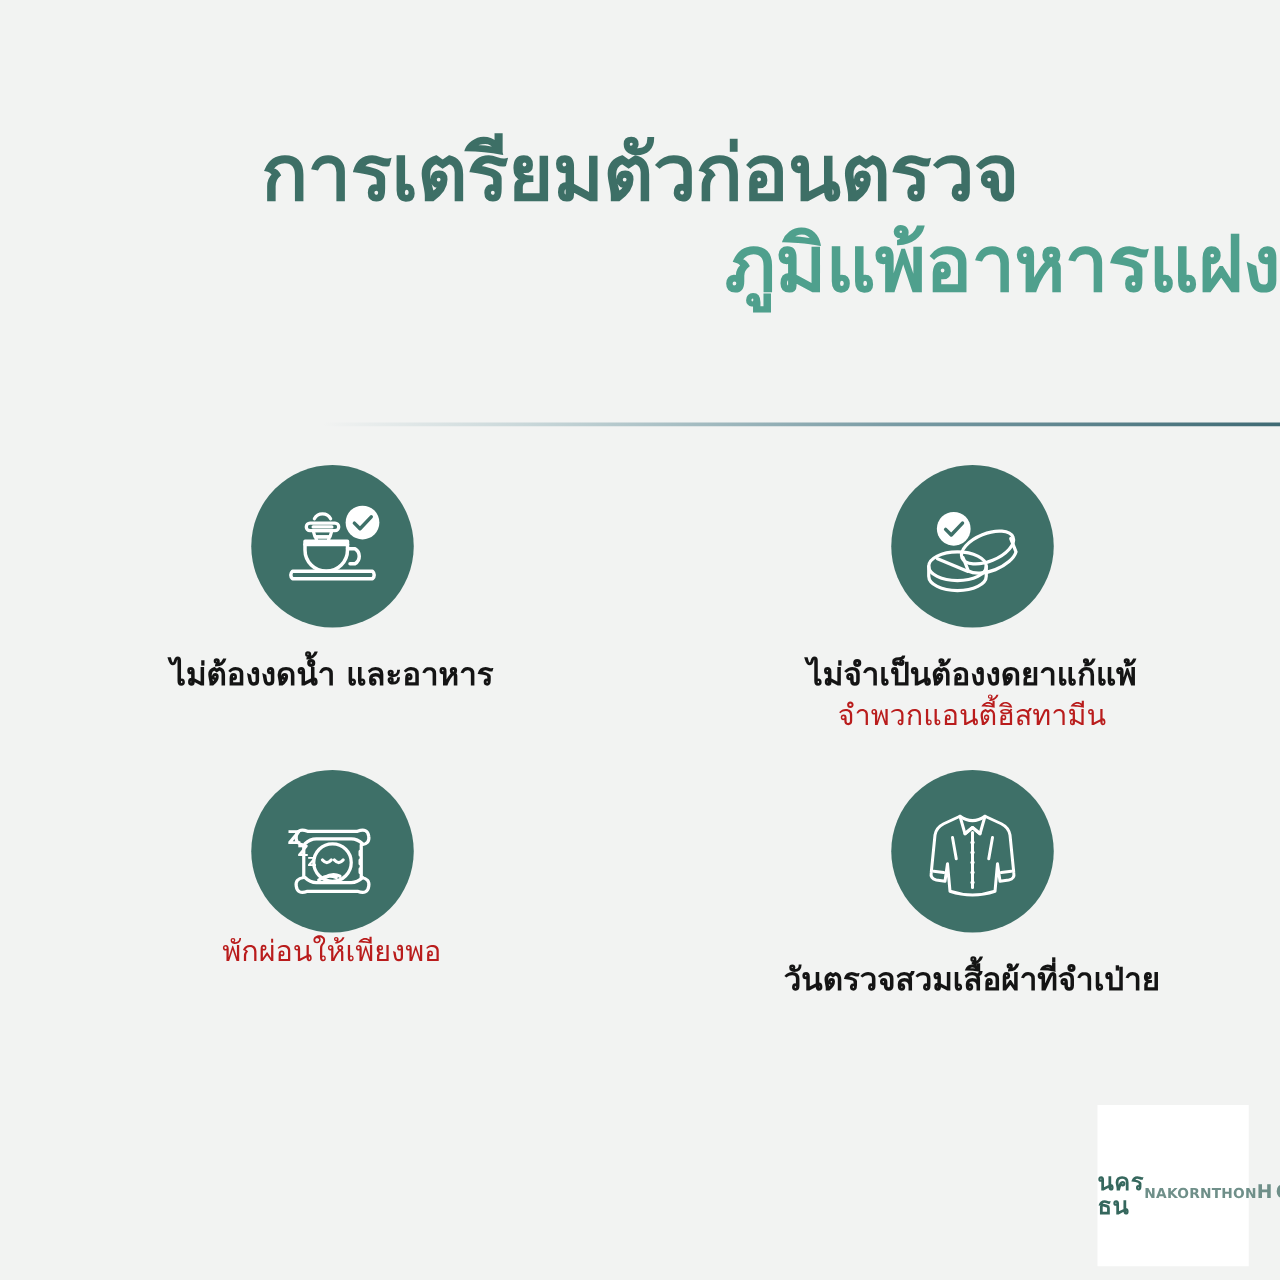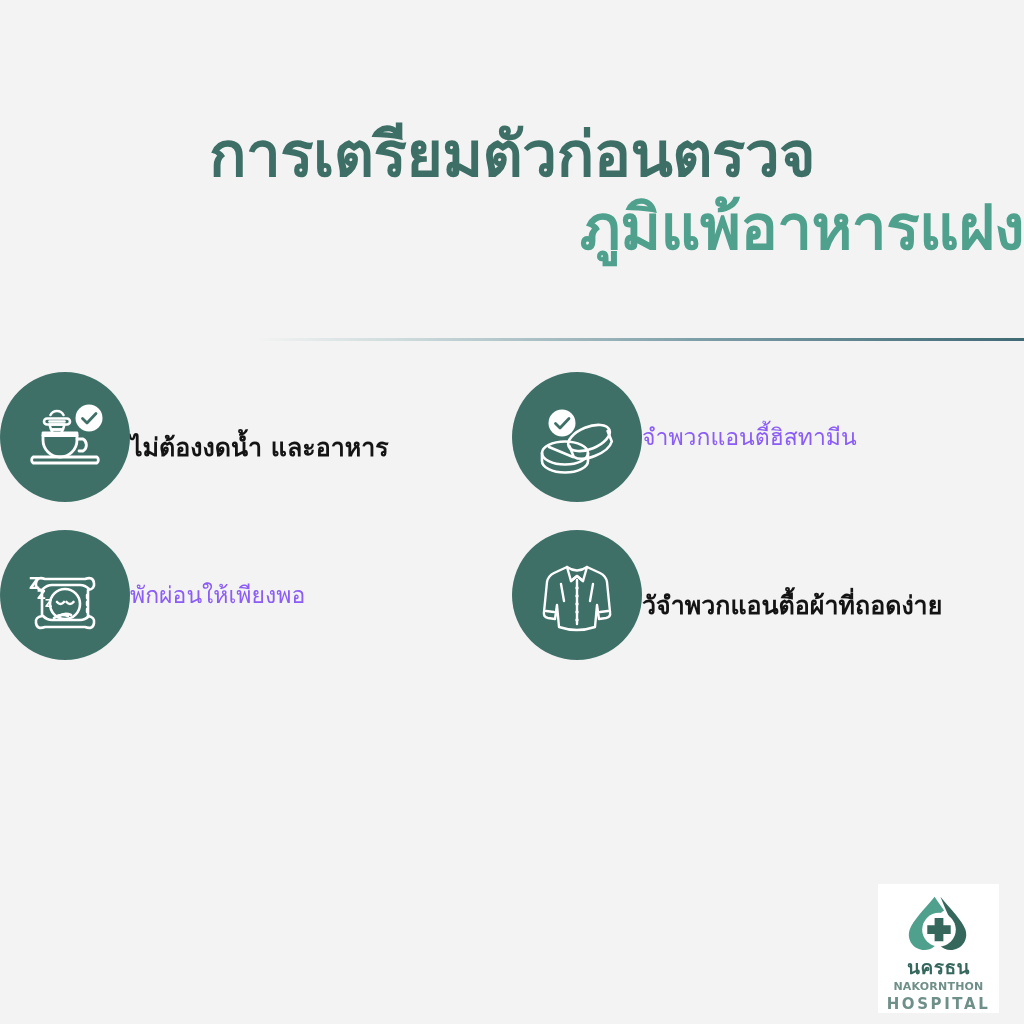--- a/index.html
+++ b/index.html
@@ -20,21 +20,20 @@
     background: #f2f3f2;
   }
 
   
   .title-block {
     position: absolute;
     top: 104px;
     left: 0;
     width: 1024px;
     text-align: center;
-    margin-top: 16px;
   }
   .title-line1 {
     font-size: 62px;
     font-weight: 700;
     color: #3d6f66;
     line-height: 1.12;
     letter-spacing: -0.5px;
     white-space: nowrap;
   }
   .title-line2 {
@@ -66,22 +65,23 @@
     width: 1024px;
   }
   .row {
     display: flex;
     width: 1024px;
   }
   .row-2 { margin-top: 0px; }
   .cell {
     width: 512px;
     display: flex;
-    flex-direction: row;
+    flex-direction: column;
     align-items: center;
+    margin-left: 19px;
   }
   .icon-circle {
     width: 130px;
     height: 130px;
     border-radius: 50%;
     background: #3e7068;
     display: flex;
     align-items: center;
     justify-content: center;
     position: relative;
@@ -92,40 +92,40 @@
     font-weight: 700;
     color: #141414;
     text-align: center;
     line-height: 1.3;
     white-space: nowrap;
   }
   .cap-sub {
     margin-top: 2px;
     font-size: 23px;
     font-weight: 400;
-    color: #8b5cf6;
+    color: #b91c1c;
     text-align: center;
     line-height: 1.3;
     white-space: nowrap;
   }
   .cap-sub:empty { display: none; }
 
   .row-1 .cell { padding-bottom: 0; }
   .spacer-row { height: 28px; }
 
   
   .logo-box {
     position: absolute;
     left: 878px;
     top: 884px;
     width: 121px;
     height: 129px;
     background: #ffffff;
     display: flex;
-    flex-direction: column;
+    flex-direction: row;
     align-items: center;
     justify-content: flex-start;
     padding-top: 9px;
     box-sizing: border-box;
   }
   .logo-mark { width: 74px; height: 60px; }
   .logo-thai {
     margin-top: 5px;
     font-size: 19px;
     font-weight: 700;
@@ -206,20 +206,21 @@
 
               <ellipse cx="34" cy="62" rx="23" ry="11.5"></ellipse>
               <path d="M11 62 v8 a23 11.5 0 0 0 46 0 v-8"></path>
               <path d="M18 56 l24 10"></path>
             </g>
 
             <circle cx="31" cy="32" r="13.5" fill="#ffffff"></circle>
             <path d="M24.5 32.5 l4.5 4.5 l9 -9.5" stroke="#3e7068" stroke-width="2.8" fill="none" stroke-linecap="round" stroke-linejoin="round"></path>
           </svg>
         </div>
+        <div class="cap-main">ไม่จำเป็นต้องงดยาแก้แพ้</div>
         <div class="cap-sub">จำพวกแอนตี้ฮิสทามีน</div>
       </div>
 
     </div>
 
     <div class="spacer-row"></div>
 
     <div class="row row-2">
 
       <div class="cell">
@@ -269,21 +270,21 @@
 
             <g fill="#ffffff">
               <circle cx="46" cy="39" r="1.7"></circle>
               <circle cx="46" cy="47" r="1.7"></circle>
               <circle cx="46" cy="55" r="1.7"></circle>
               <circle cx="46" cy="63" r="1.7"></circle>
               <circle cx="46" cy="71" r="1.7"></circle>
             </g>
           </svg>
         </div>
-        <div class="cap-main">วัจำพวกแอนตื้อผ้าที่ถอดง่าย</div>
+        <div class="cap-main">วันตรวจสวมเสื้อผ้าที่จำเป่าย</div>
       </div>
 
     </div>
   </div>
 
   <div class="logo-box">
     <svg class="logo-mark" viewBox="0 0 100 82" fill="none" aria-hidden="true">
 
       <path d="M44 5 C30 22 14 38 10 50 C5 65 16 78 30 78 C40 78 48 72 50 62 C47 58 45 52 45 46 C45 36 50 28 57 24 C53 18 48 11 44 5 Z" fill="#4fa08d"></path>
 

